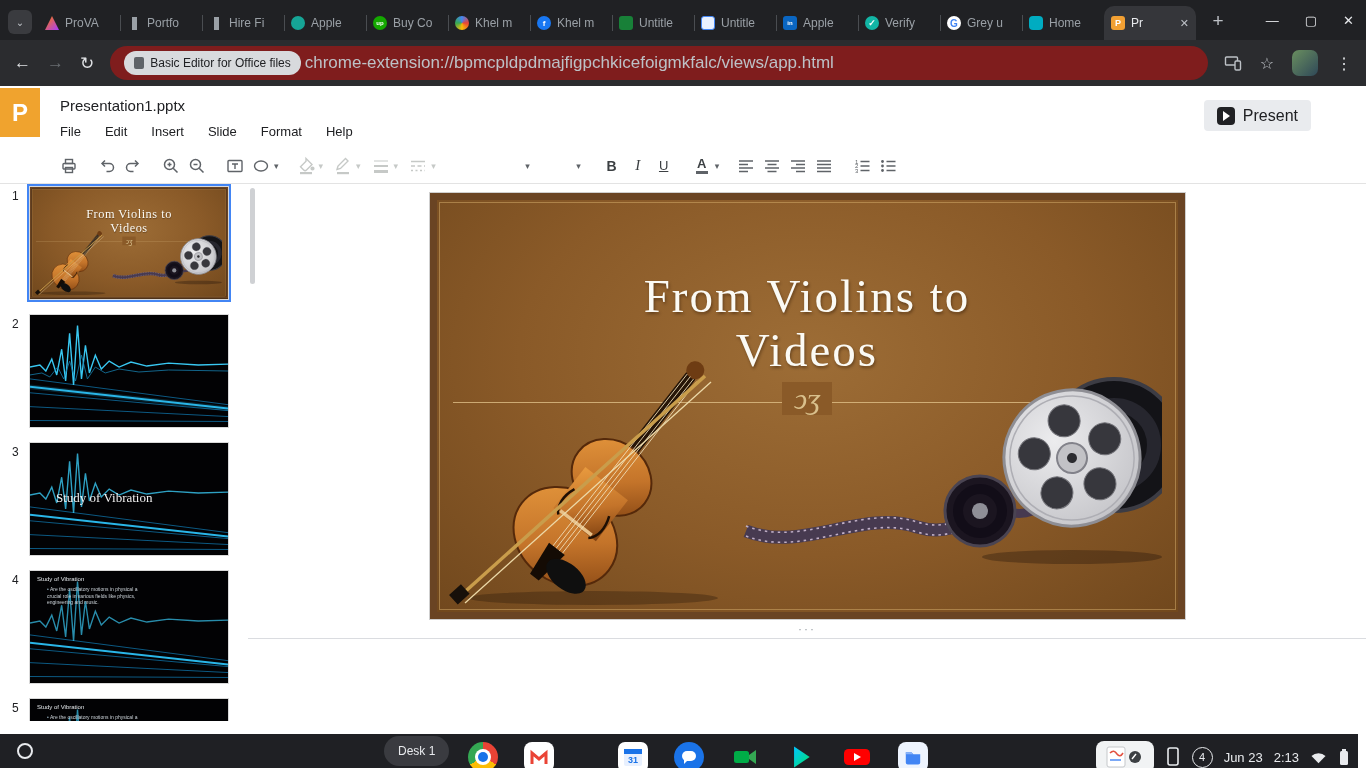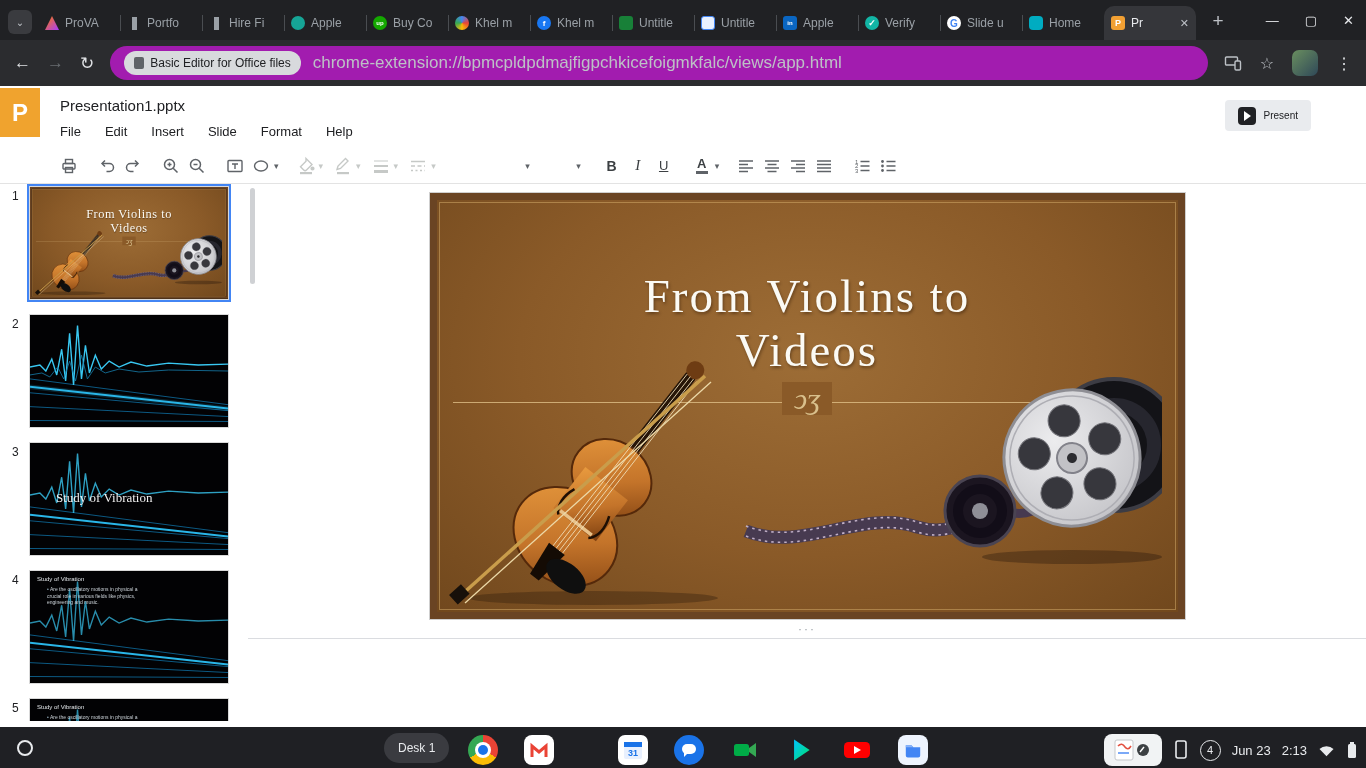--- a/index.html
+++ b/index.html
@@ -28,35 +28,35 @@
   .f13{background:#f2a033;border-radius:3px;font-size:9px;}
   .tab-label{white-space:nowrap;overflow:hidden;max-width:50px;}
   .tab .close{margin-left:auto;color:#bdc1c6;font-size:11px;}
   .newtab{width:28px;height:28px;margin:0 0 5px 8px;color:#bdc1c6;font-size:19px;display:flex;align-items:center;justify-content:center;flex:none;}
   .wincontrols{position:absolute;right:12px;top:0;height:40px;display:flex;align-items:center;gap:26px;color:#e8eaed;font-size:13px;}
 
   
   .navbar{height:46px;background:#2b2c2f;display:flex;align-items:center;padding:0 14px;gap:16px;}
   .navbtn{color:#dfe1e4;font-size:17px;}
   .navbtn.disabled{color:#696d71;}
-  .omnibox{flex:1;height:34px;background:#a21caf;border-radius:17px;display:flex;align-items:center;padding:0 14px;gap:12px;min-width:0;}
+  .omnibox{flex:1;height:34px;background:#7f1d1d;border-radius:17px;display:flex;align-items:center;padding:0 14px;gap:4px;min-width:0;}
   .chip{height:24px;background:#d8dadd;color:#202124;border-radius:12px;display:flex;align-items:center;padding:0 10px;font-size:12px;gap:6px;flex:none;}
   .chip-ico{width:10px;height:12px;background:#5f6368;border-radius:2px;}
   .url{color:#bdc1c6;font-size:17px;white-space:nowrap;overflow:hidden;}
   .navright{display:flex;align-items:center;gap:18px;}
   .star{color:#bdc1c6;font-size:16px;}
   .kebab{color:#dfe1e4;font-size:16px;}
   .avatar{width:26px;height:26px;border-radius:7px;background:linear-gradient(135deg,#6a8f5f,#2f4858);}
 
   
   .appbar{height:62px;position:relative;background:#fff;}
   .logo{position:absolute;left:0;top:2px;width:40px;height:49px;background:#f0a32e;color:#fff;font-weight:bold;font-size:24px;display:flex;align-items:center;justify-content:center;}
   .file-title{position:absolute;left:60px;top:11px;font-size:15px;color:#202124;}
   .menubar{position:absolute;left:60px;top:38px;display:flex;gap:24px;font-size:13px;color:#202124;}
-  .present{position:absolute;right:55px;top:14px;height:31px;background:#e9ebee;border-radius:4px;display:flex;align-items:center;gap:8px;padding:0 13px;font-size:10px;color:#202124;}
+  .present{position:absolute;right:55px;top:14px;height:31px;background:#e9ebee;border-radius:4px;display:flex;align-items:center;gap:8px;padding:0 13px;font-size:16px;color:#202124;}
   .present-ico{width:18px;height:18px;background:#202124;border-radius:4px;position:relative;}
   .present-ico::before{content:"";position:absolute;left:6px;top:4px;border-left:7px solid #fff;border-top:5px solid transparent;border-bottom:5px solid transparent;}
 
   
   .toolbar{height:36px;border-bottom:1px solid #e3e3e3;display:flex;align-items:center;padding-left:56px;background:#fff;}
   .tbtn{height:26px;min-width:26px;display:flex;align-items:center;justify-content:center;border-radius:4px;color:#5f6368;}
   .tbtn.dis{color:#c6c9c7;}
   .tbtn svg{display:block;}
   .caret{font-size:9px;color:#5f6368;margin:0 2px 0 0;}
   .caret.dis{color:#c6c9c7;}
@@ -94,21 +94,21 @@
   .violin{position:absolute;left:6px;bottom:2px;z-index:4;}
   .reels{position:absolute;right:16px;bottom:44px;z-index:3;}
 
   
   .t3-title{position:absolute;left:26px;top:47px;font-family:"Liberation Serif",serif;font-size:13px;color:#efefef;}
   .t45-title{position:absolute;left:7px;top:5px;font-size:6px;color:#e3e7ea;}
   .t45-bullet{position:absolute;left:17px;top:15px;width:104px;font-size:5px;line-height:1.3;color:#ccd3d9;}
   .t45-bullet::before{content:"• ";color:#9fb8c8;}
 
   
-  .shelf{position:absolute;left:0;right:0;bottom:0;height:41px;background:#1f2024;display:flex;align-items:center;text-decoration:underline;}
+  .shelf{position:absolute;left:0;right:8px;bottom:0;height:34px;background:#1f2024;display:flex;align-items:center;text-decoration:underline;}
   .launcher{width:16px;height:16px;border:2px solid #e8eaed;border-radius:50%;margin-left:17px;flex:none;}
   .desk{position:absolute;left:384px;height:30px;padding:0 14px;border-radius:15px;background:#3a3b40;color:#e8eaed;font-size:12px;display:flex;align-items:center;}
   .dock{position:absolute;left:468px;top:8px;display:flex;gap:26px;align-items:center;}
   .ic{width:30px;height:30px;border-radius:50%;position:relative;flex:none;display:flex;align-items:center;justify-content:center;}
   .ic-chrome{background:conic-gradient(from 0deg,#ea4335 0 33.3%,#fbbc05 0 66.6%,#34a853 0 100%);}
   .ic-chrome::before{content:"";position:absolute;inset:7px;background:#fff;border-radius:50%;}
   .ic-chrome::after{content:"";position:absolute;inset:10px;background:#1a73e8;border-radius:50%;}
   .ic-gmail{background:#fff;border-radius:8px;}
   .ic-cal{background:#fff;border-radius:7px;margin-left:38px;}
   .ic-msg{background:#1a73e8;}
@@ -184,21 +184,21 @@
     <div class="tab">
         <span class="fav f9">in</span>
         <span class="tab-label">Apple</span>
       </div>
     <div class="tab">
         <span class="fav f10">✓</span>
         <span class="tab-label">Verify</span>
       </div>
     <div class="tab">
         <span class="fav f11">G</span>
-        <span class="tab-label">Slide u</span>
+        <span class="tab-label">Grey u</span>
       </div>
     <div class="tab">
         <span class="fav f12"></span>
         <span class="tab-label">Home</span>
       </div>
     <div class="tab active">
         <span class="fav f13">P</span>
         <span class="tab-label">Pr</span>
         <span class="close">✕</span>
       </div>

